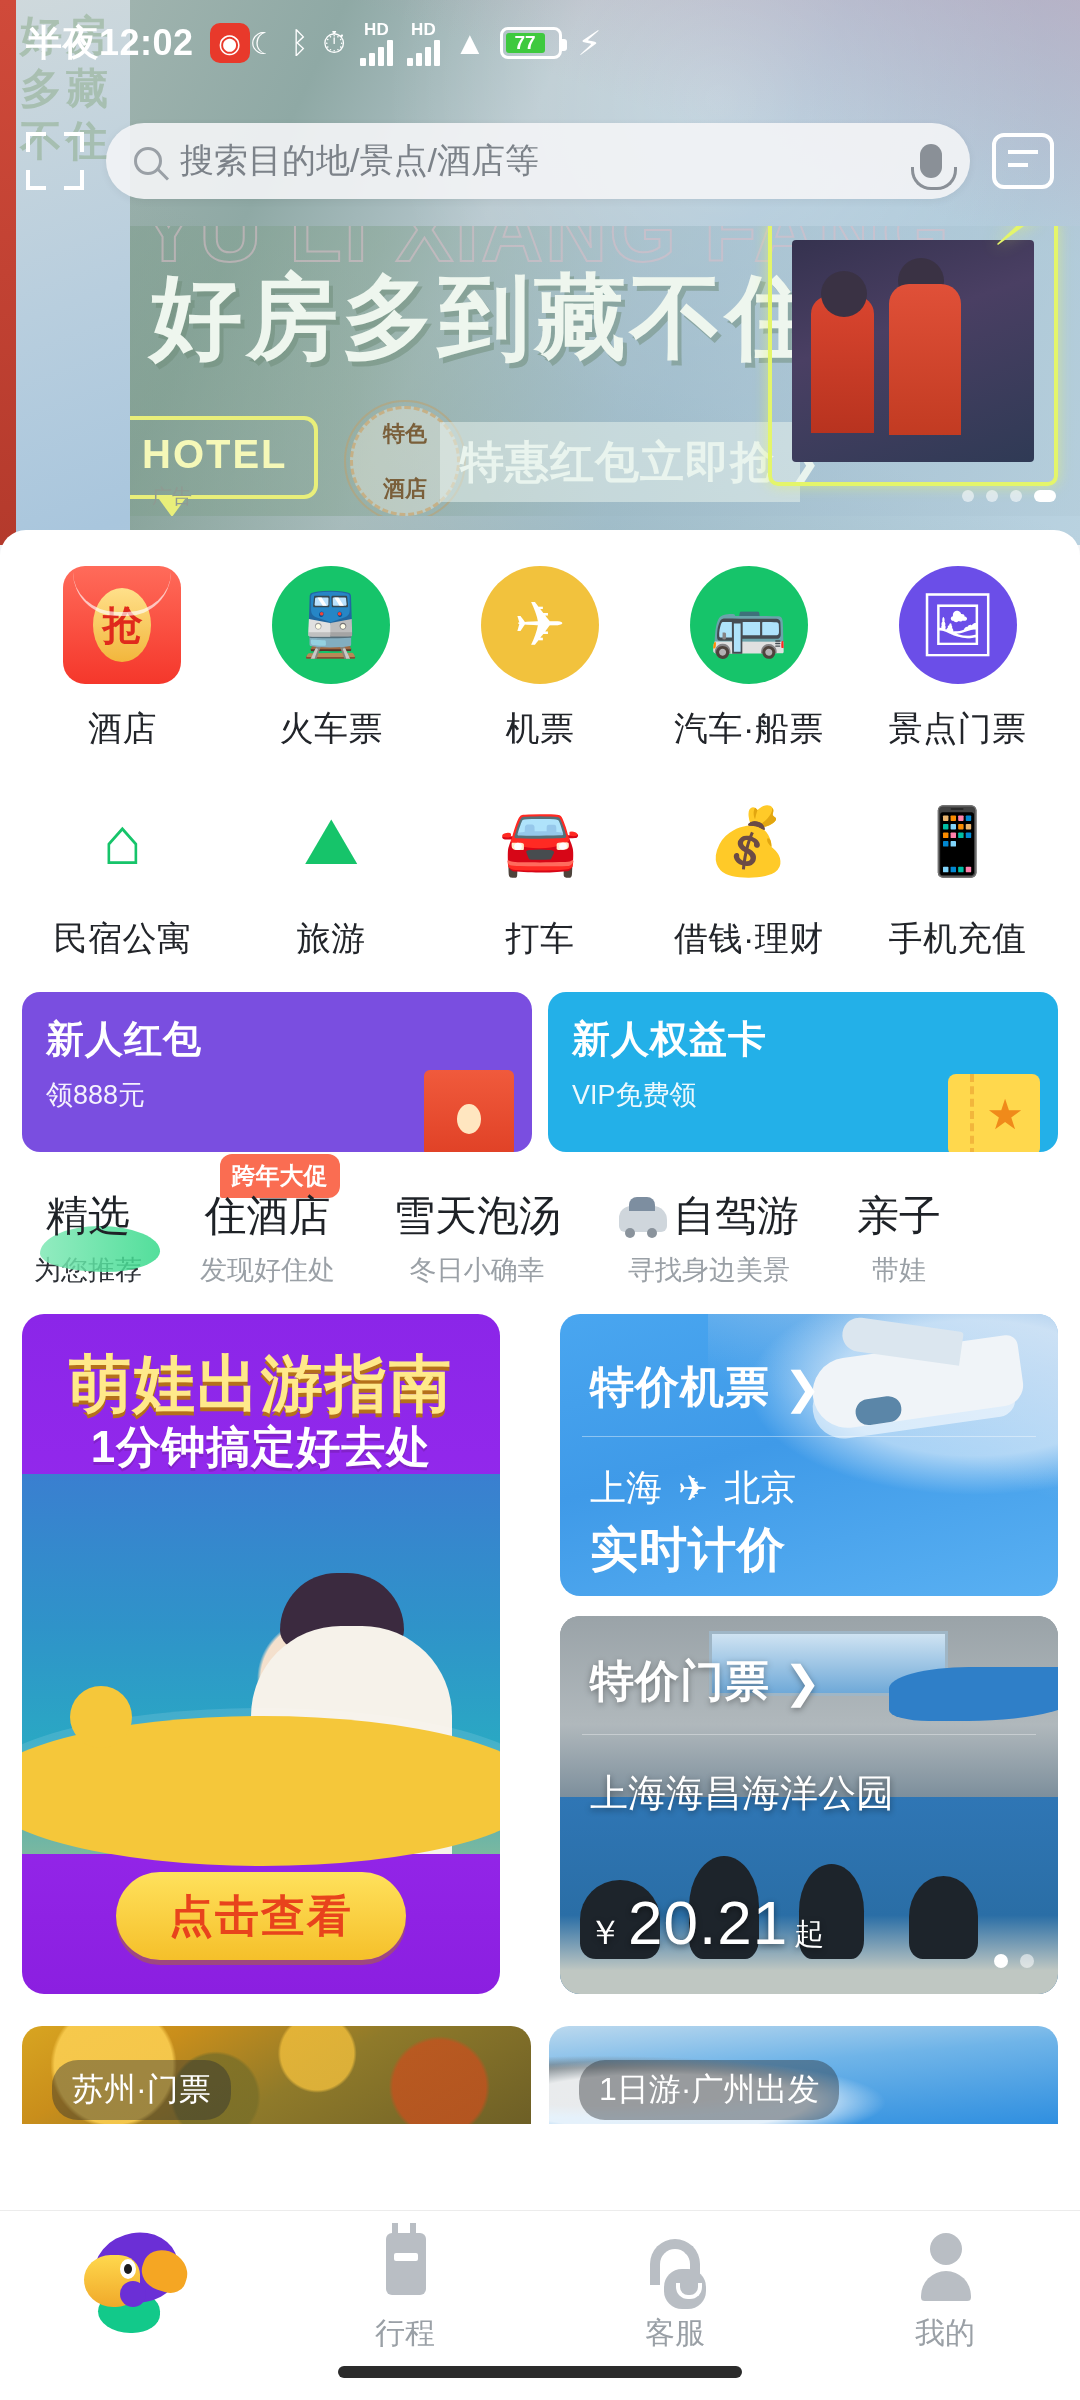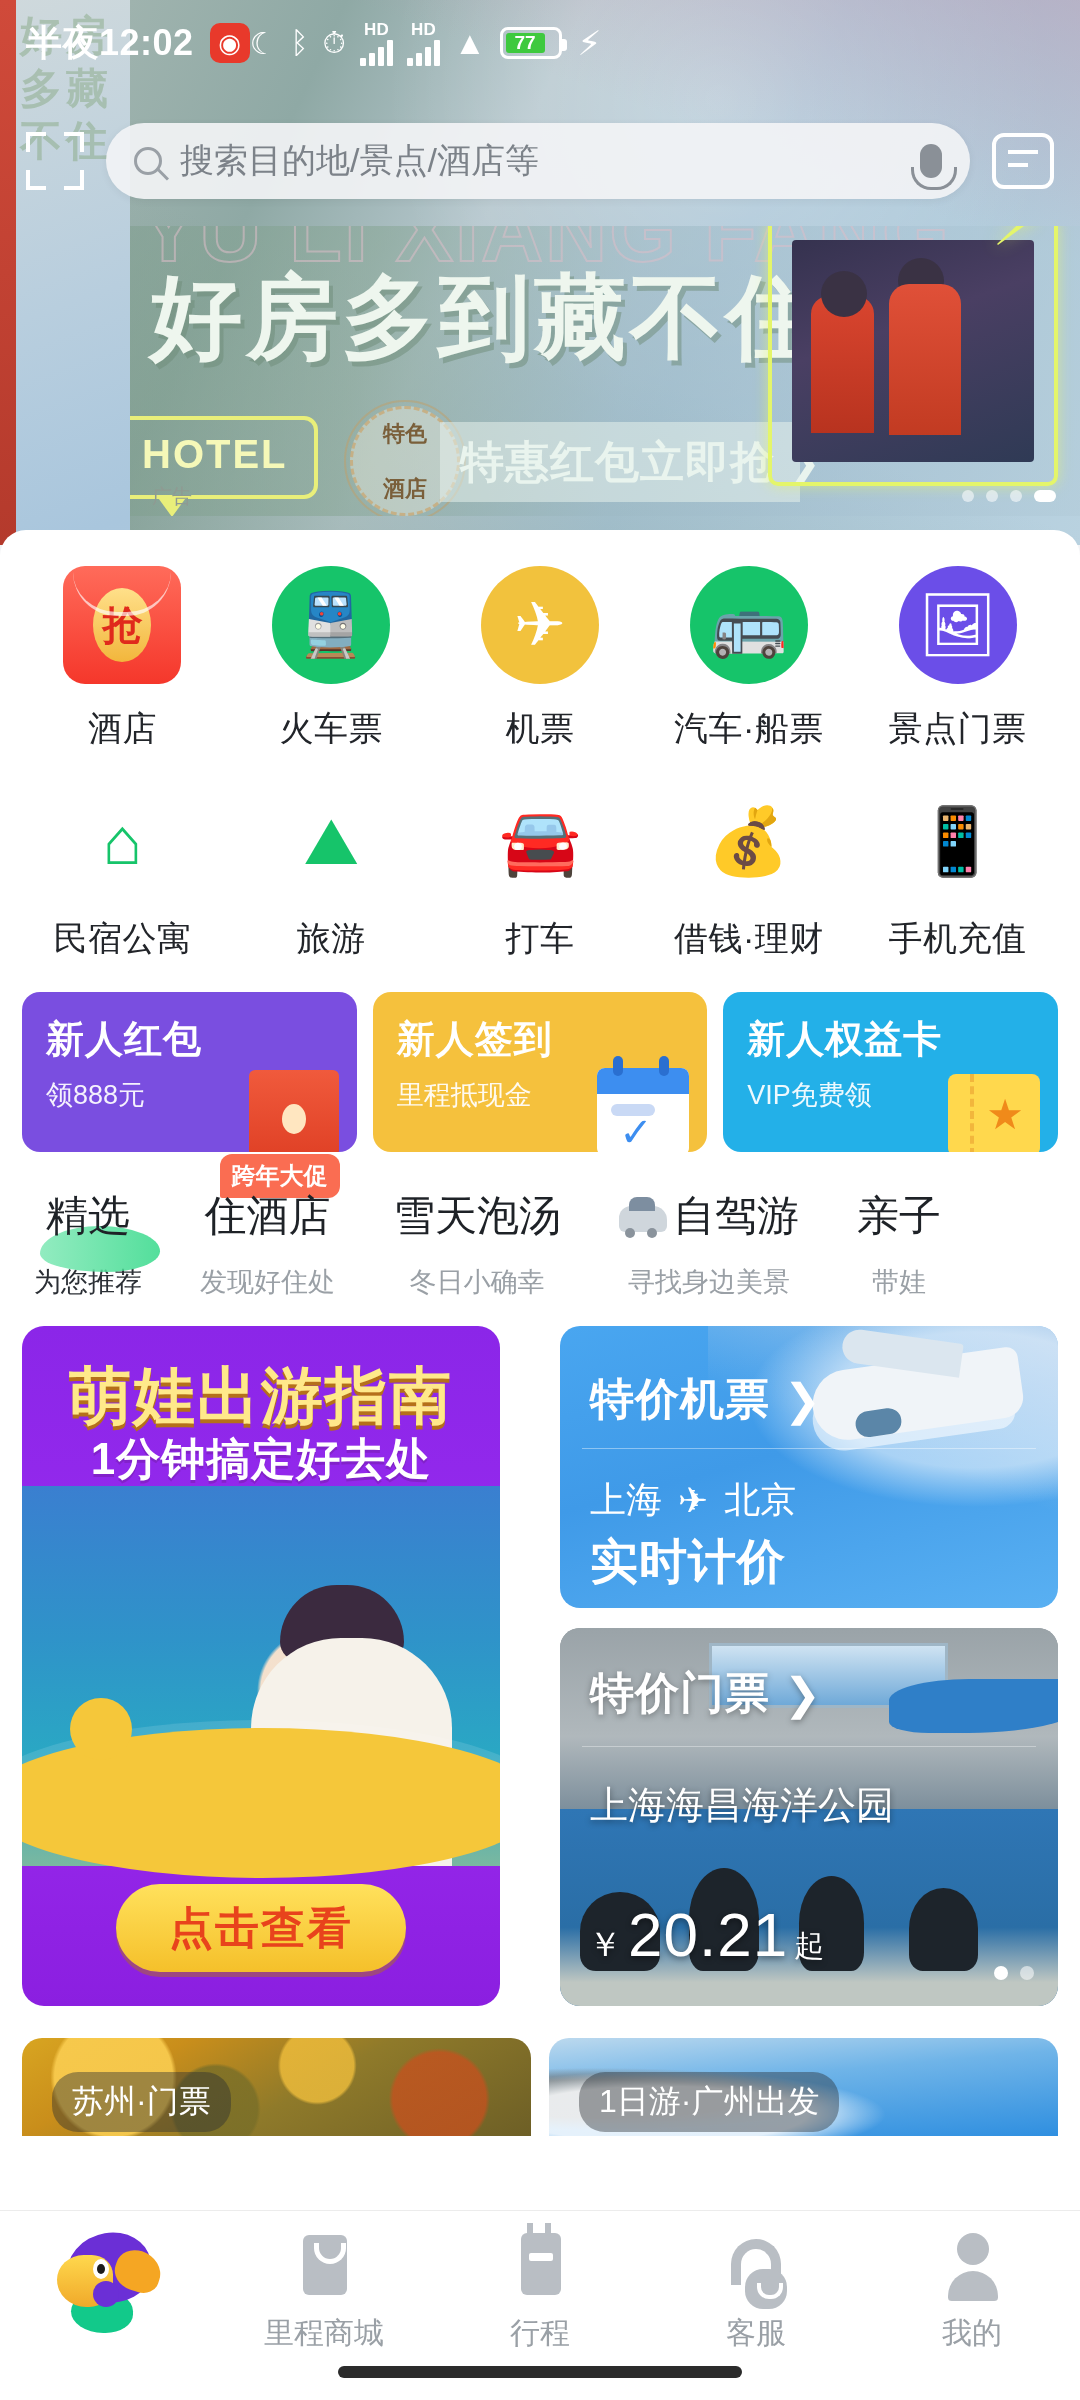--- a/index.html
+++ b/index.html
@@ -266,21 +266,21 @@
   .cal-bar { position:absolute;left:14px;top:36px;width:44px;height:12px;border-radius:6px;background:#c9d9f5; }
   .tix { width:92px;height:82px;background:#ffd84d;border-radius:8px;position:relative;display:flex;align-items:center;justify-content:center; }
   .tix:before{content:"";position:absolute;left:22px;top:0;width:3px;height:82px;border-left:4px dashed #f2b63c;}
   .tix-star { color:#f08a1a; font-size:42px; line-height:1; margin-left:22px; }
 
   
   .tabs { display:flex; padding:36px 0 0 34px; gap:58px; }
   .tab { position:relative; flex:0 0 auto; text-align:center; }
   .tab-main { font-size:42px; color:#1e2227; position:relative; z-index:2; white-space:nowrap; }
   .tab.active .tab-main { font-weight:400; }
-  .tab-sub { font-size:27px; color:#9aa0a6; margin-top:20px; white-space:nowrap; }
+  .tab-sub { font-size:27px; color:#9aa0a6; margin-top:8px; white-space:nowrap; }
   .tab.active .tab-sub { color:#2b2f35; }
   .tab-hl {
     position:absolute; left:6px; top:38px; width:120px; height:46px; z-index:1;
     background:linear-gradient(90deg,#7fe8b5,#35d98a);
     border-radius:50% 50% 46% 54% / 60% 55% 45% 40%;
     opacity:.85;
   }
   .tab-badge {
     position:absolute; top:-34px; left:50%; transform:translateX(-40%);
     background:#fa6d52; color:#fff; font-size:24px; font-weight:700;
@@ -700,32 +700,20 @@
   </div>
 
   <div class="promos">
     <div class="promo p1">
       <div class="promo-t">新人红包</div>
       <div class="promo-s">领888元</div>
       <div class="promo-art">
           <div class="env"></div>
         </div>
     </div>
-    <div class="promo p2">
-      <div class="promo-t">新人签到</div>
-      <div class="promo-s">里程抵现金</div>
-      <div class="promo-art">
-        <div class="cal">
-          <span class="cal-p" style="left:16px"></span>
-          <span class="cal-p" style="left:62px"></span>
-          <span class="cal-bar"></span>
-          <span class="cal-check">✓</span>
-        </div>
-      </div>
-    </div>
     <div class="promo p3">
       <div class="promo-t">新人权益卡</div>
       <div class="promo-s">VIP免费领</div>
       <div class="promo-art">
         <div class="tix">
             <span class="tix-star">★</span>
           </div>
       </div>
     </div>
   </div>
@@ -834,26 +822,20 @@
       <span class="bird-body"></span>
       <span class="bird-wing"></span>
       <span class="bird-face"></span>
       <span class="bird-eye"></span>
       <span class="bird-foot"></span>
     </div>
     <div class="nav-label"></div>
   </div>
   <div class="nav-item">
     <div class="nav-ico">
-        <span class="ico-shop"></span>
-      </div>
-    <div class="nav-label">里程商城</div>
-  </div>
-  <div class="nav-item">
-    <div class="nav-ico">
         <span class="ico-trip"></span>
       </div>
     <div class="nav-label">行程</div>
   </div>
   <div class="nav-item">
     <div class="nav-ico">
         <span class="ico-cs"></span>
       </div>
     <div class="nav-label">客服</div>
   </div>

